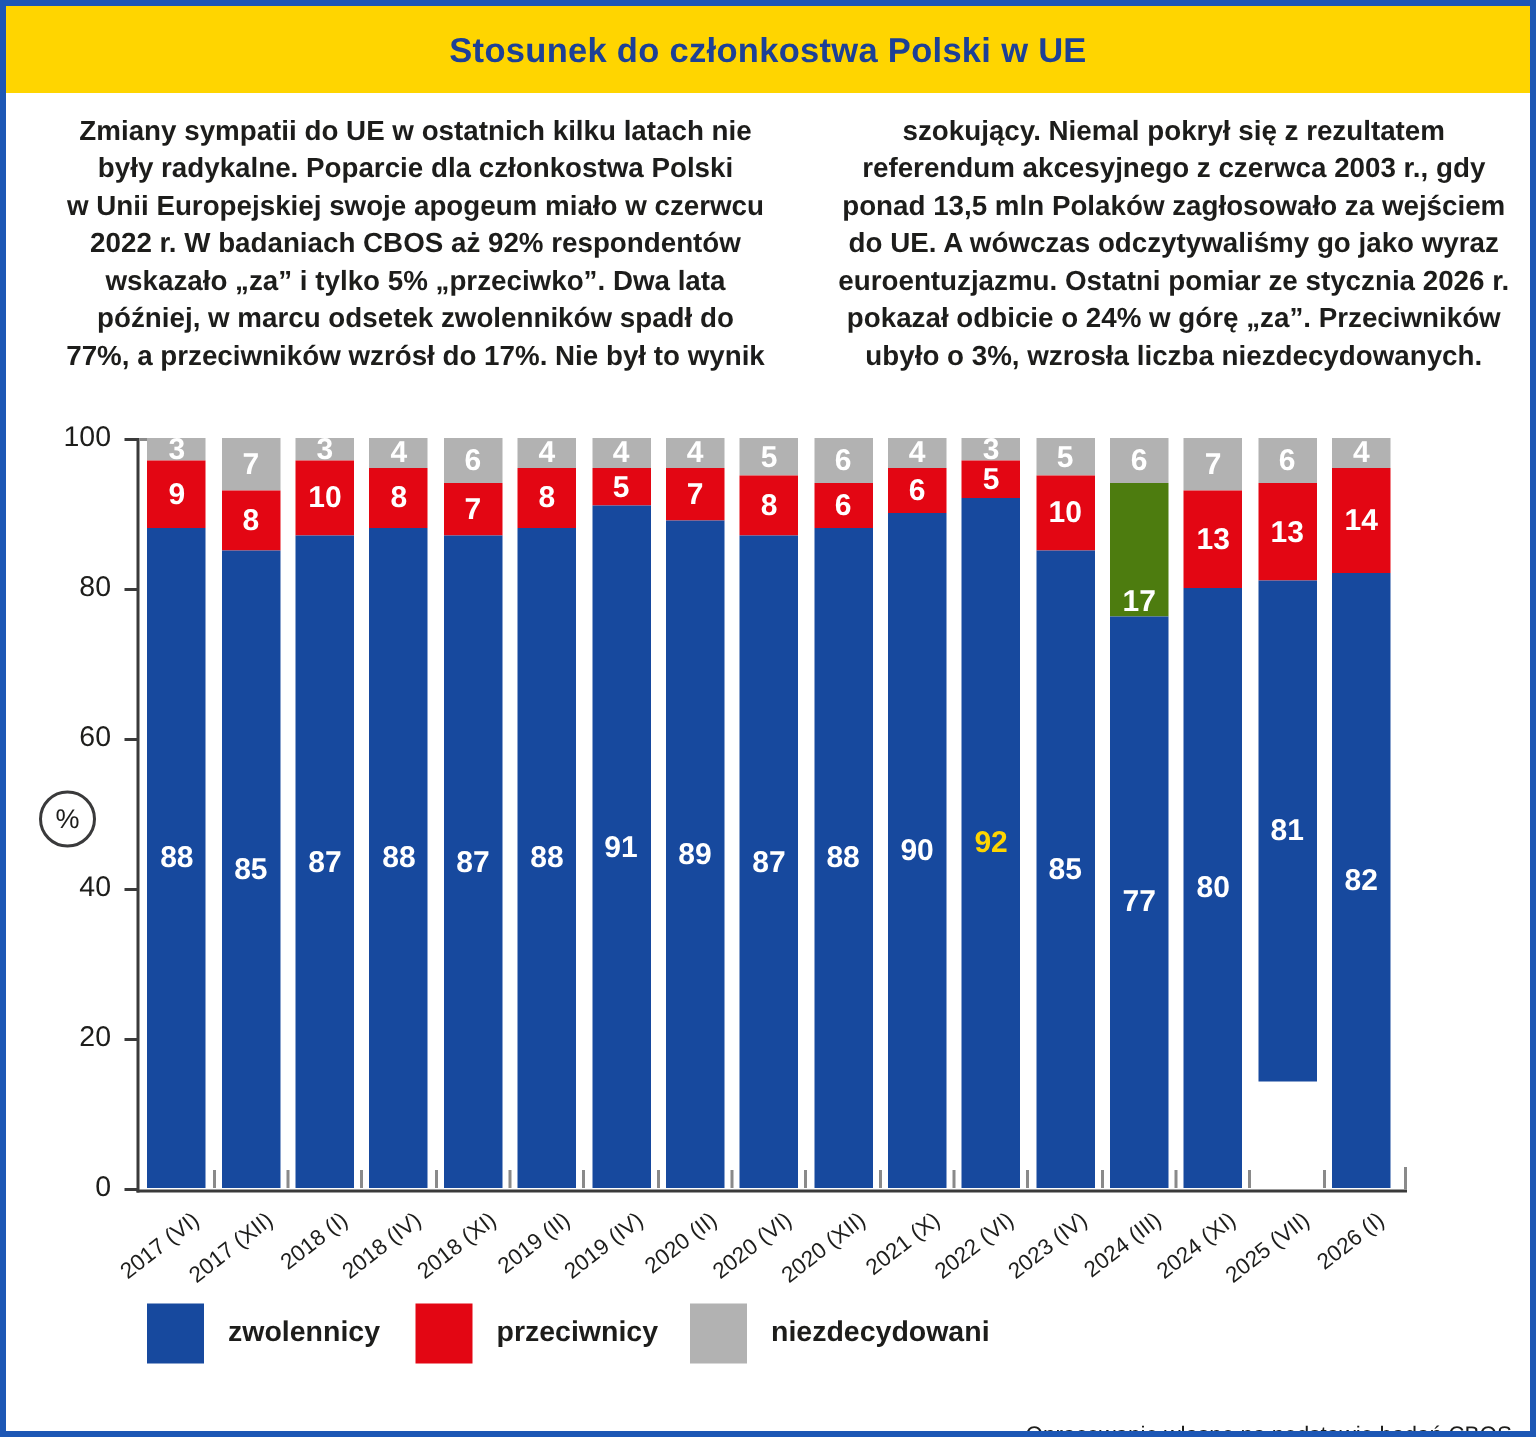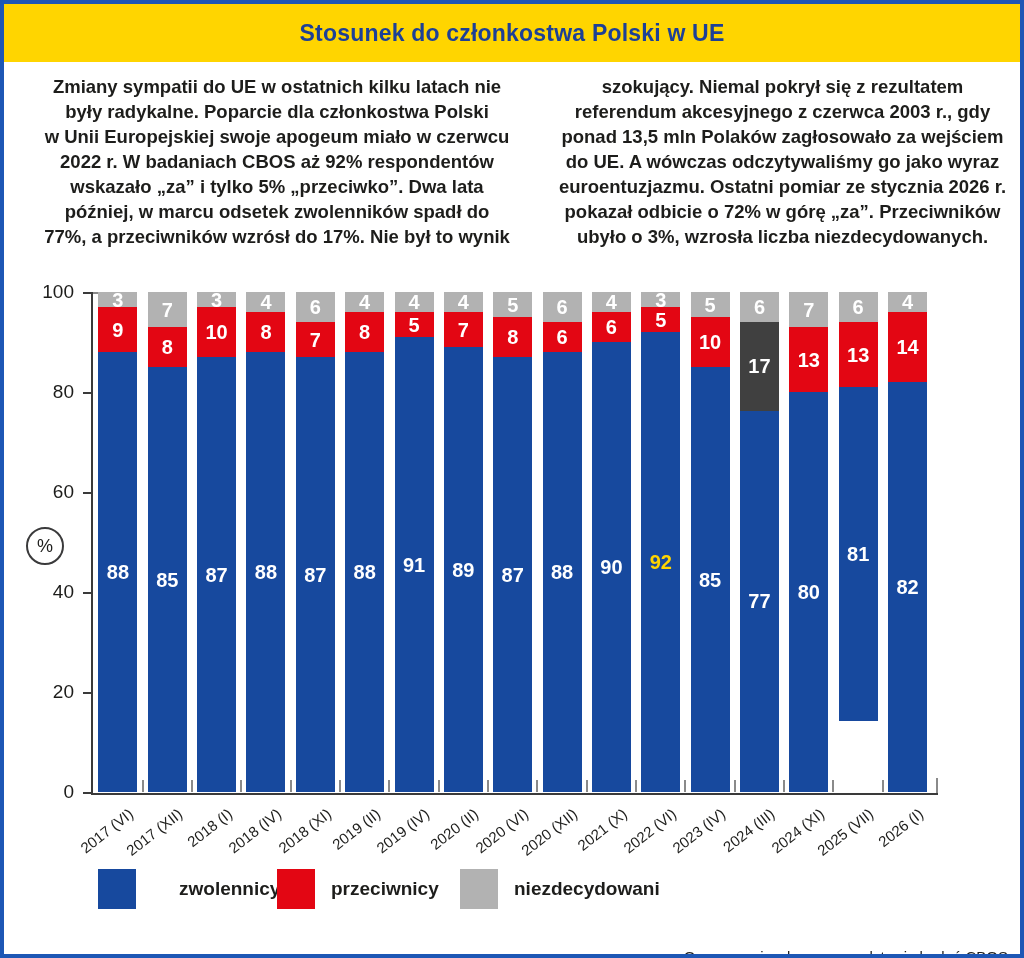--- a/index.html
+++ b/index.html
@@ -57,21 +57,21 @@
     <div class="intro-line">później, w marcu odsetek zwolenników spadł do</div>
     <div class="intro-line">77%, a przeciwników wzrósł do 17%. Nie był to wynik</div>
   </div>
 
   <div class="intro-col right">
     <div class="intro-line">szokujący. Niemal pokrył się z rezultatem</div>
     <div class="intro-line">referendum akcesyjnego z czerwca 2003 r., gdy</div>
     <div class="intro-line">ponad 13,5 mln Polaków zagłosowało za wejściem</div>
     <div class="intro-line">do UE. A wówczas odczytywaliśmy go jako wyraz</div>
     <div class="intro-line">euroentuzjazmu. Ostatni pomiar ze stycznia 2026 r.</div>
-    <div class="intro-line">pokazał odbicie o 72% w górę „za”. Przeciwników</div>
+    <div class="intro-line">pokazał odbicie o 24% w górę „za”. Przeciwników</div>
     <div class="intro-line">ubyło o 3%, wzrosła liczba niezdecydowanych.</div>
   </div>
 
   <div class="axis-v"></div>
   <div class="axis-cap-top"></div>
   <div class="axis-h"></div>
   <div class="axis-cap-right"></div>
   <div id="yaxis">
       <div class="y-tick" style="top: 499px;"></div>
       <div class="y-label" style="top: 488px;">0</div>
@@ -241,21 +241,21 @@
         </div>
         <div class="seg" style="height: 425px; background: rgb(23, 73, 158);">
           <span class="seg-label">85</span>
         </div>
       </div>
       <div class="gap-tick" style="left: 592.4px;"></div>
       <div class="bar" style="left: 647.95px; width: 39px; height: 500px;">
         <div class="seg" style="height: 30px; background: rgb(178, 178, 178);">
           <span class="seg-label">6</span>
         </div>
-        <div class="seg" style="height: 90px; background: #404040;">
+        <div class="seg" style="height: 90px; background: #4d7c0f; align-items: flex-end;">
           <span class="seg-label">17</span>
         </div>
         <div class="seg" style="height: 385px; background: rgb(23, 73, 158);">
           <span class="seg-label">77</span>
         </div>
       </div>
       <div class="gap-tick" style="left: 641.75px;"></div>
       <div class="bar" style="left: 697.3px; width: 39px; height: 500px;">
         <div class="seg" style="height: 35px; background: rgb(178, 178, 178);">
           <span class="seg-label">7</span>
@@ -306,21 +306,21 @@
       <div class="x-label" style="right: 366.95px;">2020 (XII)</div>
       <div class="x-label" style="right: 317.6px;">2021 (X)</div>
       <div class="x-label" style="right: 268.25px;">2022 (VI)</div>
       <div class="x-label" style="right: 218.9px;">2023 (IV)</div>
       <div class="x-label" style="right: 169.55px;">2024 (III)</div>
       <div class="x-label" style="right: 120.2px;">2024 (XI)</div>
       <div class="x-label" style="right: 70.85px;">2025 (VII)</div>
       <div class="x-label" style="right: 21.5px;">2026 (I)</div>
     </div>
 
-  <div class="legend-item" style="left:98px;gap:27px;">
+  <div class="legend-item" style="left:98px;">
     <div class="legend-swatch" style="background: rgb(23, 73, 158);"></div>
     <div class="legend-label">zwolennicy</div>
   </div>
   <div class="legend-item" style="left:277px;">
     <div class="legend-swatch" style="background: rgb(227, 6, 19);"></div>
     <div class="legend-label">przeciwnicy</div>
   </div>
   <div class="legend-item" style="left:460px;">
     <div class="legend-swatch" style="background: rgb(178, 178, 178);"></div>
     <div class="legend-label">niezdecydowani</div>

